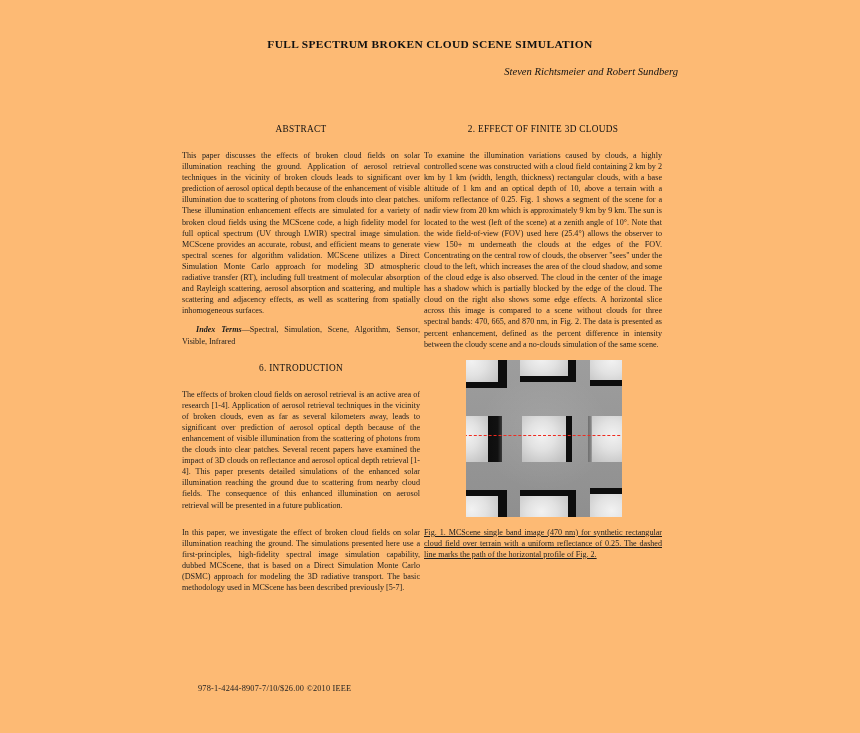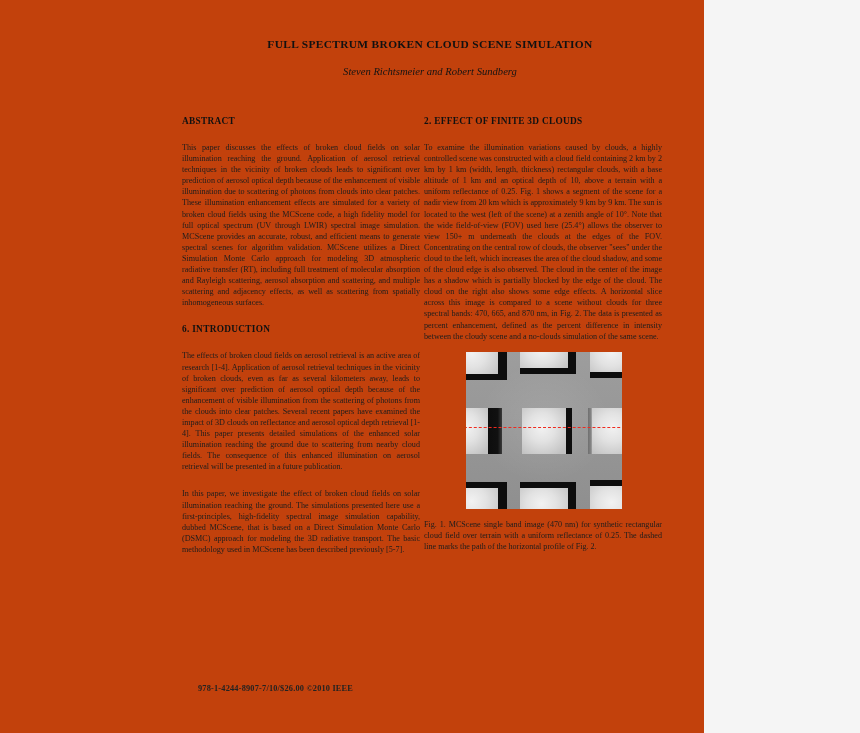--- a/index.html
+++ b/index.html
@@ -12,43 +12,43 @@
     height: 733px;
     position: relative;
     font-family: "Liberation Serif", "DejaVu Serif", serif;
     color: #1a1a1a;
     overflow: hidden;
   }
 
   #page {
     position: absolute;
     left: 0; top: 0;
-    width: 704px;
+    width: 860px;
     height: 733px;
-    background: #c2410c;
+    background: #fdba74;
   }
 
   
   .paper-title {
     position: absolute;
     left: 182px;
     top: 38px;
     width: 496px;
     text-align: center;
     font-weight: bold;
     font-size: 11.4px;
     letter-spacing: 0.35px;
     color: #111;
   }
   .authors {
     position: absolute;
     left: 182px;
     top: 66px;
     width: 496px;
-    text-align: center;
+    text-align: right;
     font-style: italic;
     font-size: 10.6px;
     color: #141414;
   }
   .affiliation {
     position: absolute;
     left: 182px;
     top: 92px;
     width: 496px;
     text-align: center;
@@ -59,25 +59,25 @@
   
   .col {
     position: absolute;
     top: 116px;
     width: 238px;
   }
   .col-left  { left: 182px; }
   .col-right { left: 424px; }
 
   .sec-head {
-    text-align: left;
-    font-weight: bold;
+    text-align: center;
+    font-weight: normal;
     font-size: 9.3px;
     letter-spacing: 0.3px;
-    margin: 0 0 9px 0;
+    margin: 8px 0 9px 0;
     color: #111;
   }
   .sec-head.spaced-top { margin-top: 16px; }
 
   p.body {
     margin: 16px 0 8px 0;
     font-size: 8.15px;
     line-height: 11.1px;
     text-align: justify;
     text-justify: inter-word;
@@ -146,46 +146,49 @@
     width: 186px;
     height: 0;
     border-top: 1.6px dashed #ee2b20;
   }
   .fig-caption {
     margin: 9px 0 0 0;
     font-size: 8.1px;
     line-height: 11.1px;
     text-align: justify;
     color: #1d1d1d;
+    text-decoration: underline;
   }
 
   
   .footer-isbn {
     position: absolute;
     left: 198px;
     top: 684px;
     font-size: 8.3px;
     color: #222;
     letter-spacing: 0.2px;
-    font-weight: bold;
   }
 </style>
 </head>
 <body>
 
 <div id="page">
 
   <div class="paper-title">FULL SPECTRUM BROKEN CLOUD SCENE SIMULATION</div>
   <div class="authors">Steven Richtsmeier and Robert Sundberg</div>
 
   <div class="col col-left">
 
     <div class="sec-head">ABSTRACT</div>
     <p class="body">This paper discusses the effects of broken cloud fields on solar illumination reaching the ground. Application of aerosol retrieval techniques in the vicinity of broken clouds leads to significant over prediction of aerosol optical depth because of the enhancement of visible illumination due to scattering of photons from clouds into clear patches. These illumination enhancement effects are simulated for a variety of broken cloud fields using the MCScene code, a high fidelity model for full optical spectrum (UV through LWIR) spectral image simulation. MCScene provides an accurate, robust, and efficient means to generate spectral scenes for algorithm validation. MCScene utilizes a Direct Simulation Monte Carlo approach for modeling 3D atmospheric radiative transfer (RT), including full treatment of molecular absorption and Rayleigh scattering, aerosol absorption and scattering, and multiple scattering and adjacency effects, as well as scattering from spatially inhomogeneous surfaces.</p>
 
+    <p class="index-terms">
+      <span class="it-label">Index Terms</span><span>—Spectral, Simulation, Scene, Algorithm, Sensor, Visible, Infrared</span>
+    </p>
 
     <div class="sec-head spaced-top">6. INTRODUCTION</div>
     <p class="body">The effects of broken cloud fields on aerosol retrieval is an active area of research [1-4]. Application of aerosol retrieval techniques in the vicinity of broken clouds, even as far as several kilometers away, leads to significant over prediction of aerosol optical depth because of the enhancement of visible illumination from the scattering of photons from the clouds into clear patches. Several recent papers have examined the impact of 3D clouds on reflectance and aerosol optical depth retrieval [1-4]. This paper presents detailed simulations of the enhanced solar illumination reaching the ground due to scattering from nearby cloud fields. The consequence of this enhanced illumination on aerosol retrieval will be presented in a future publication.</p>
     <p class="body">In this paper, we investigate the effect of broken cloud fields on solar illumination reaching the ground. The simulations presented here use a first-principles, high-fidelity spectral image simulation capability, dubbed MCScene, that is based on a Direct Simulation Monte Carlo (DSMC) approach for modeling the 3D radiative transport. The basic methodology used in MCScene has been described previously [5-7].</p>
   </div>
 
   <div class="col col-right">
 
     <div class="sec-head">2. EFFECT OF FINITE 3D CLOUDS</div>
     <p class="body">To examine the illumination variations caused by clouds, a highly controlled scene was constructed with a cloud field containing 2 km by 2 km by 1 km (width, length, thickness) rectangular clouds, with a base altitude of 1 km and an optical depth of 10, above a terrain with a uniform reflectance of 0.25. Fig. 1 shows a segment of the scene for a nadir view from 20 km which is approximately 9 km by 9 km. The sun is located to the west (left of the scene) at a zenith angle of 10°. Note that the wide field-of-view (FOV) used here (25.4°) allows the observer to view 150+ m underneath the clouds at the edges of the FOV. Concentrating on the central row of clouds, the observer "sees" under the cloud to the left, which increases the area of the cloud shadow, and some of the cloud edge is also observed. The cloud in the center of the image has a shadow which is partially blocked by the edge of the cloud. The cloud on the right also shows some edge effects. A horizontal slice across this image is compared to a scene without clouds for three spectral bands: 470, 665, and 870 nm, in Fig. 2. The data is presented as percent enhancement, defined as the percent difference in intensity between the cloudy scene and a no-clouds simulation of the same scene.</p>

